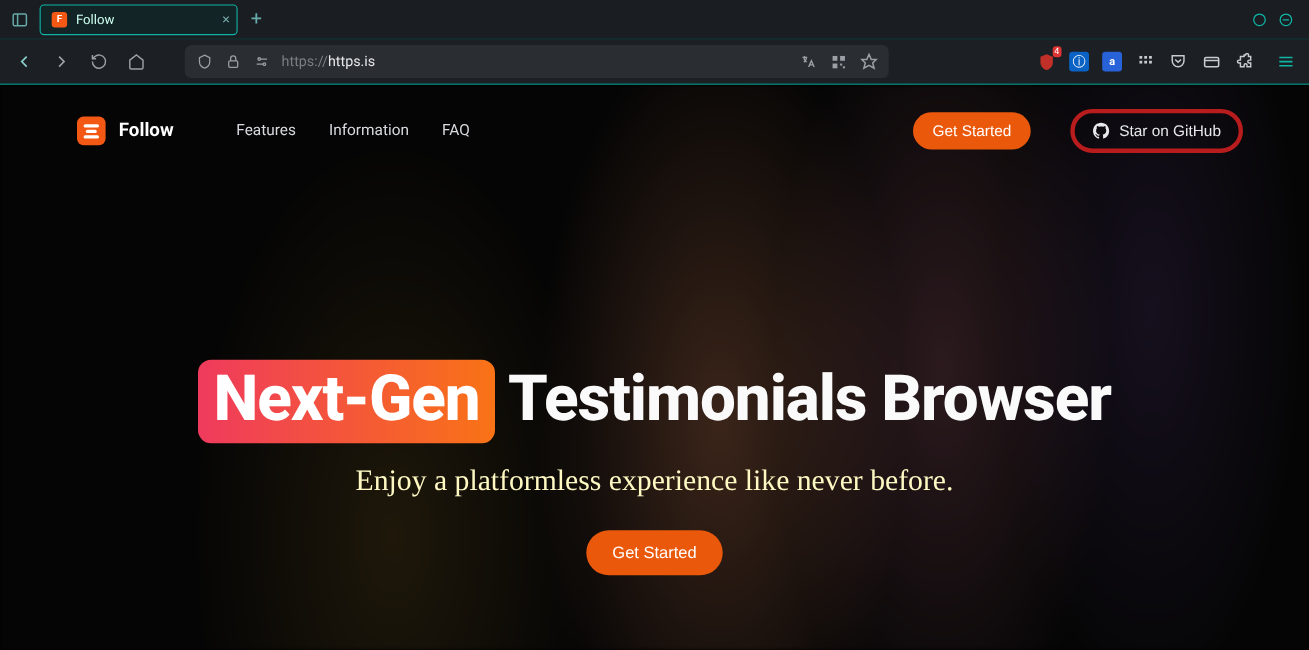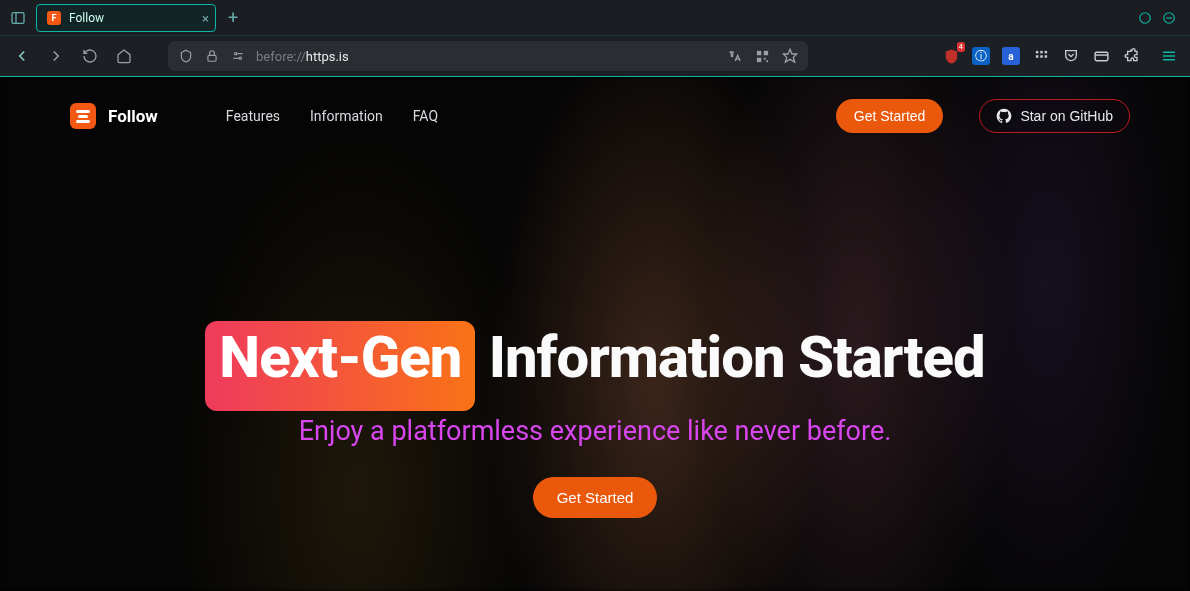--- a/index.html
+++ b/index.html
@@ -65,42 +65,42 @@
   }
   .site-header {
     position: relative; z-index: 2;
     display: flex; align-items: center; padding: 22px 60px 0 70px; gap: 36px;
   }
   .brand { display:flex; align-items:center; gap:12px; cursor:pointer; }
   .brand-logo { width:26px; height:26px; background:#f35815; border-radius:6px; display:flex; flex-direction:column; align-items:center; justify-content:center; gap:2px;}
   .brand-logo span { display:block; width:14px; height:3px; background:#fff; border-radius:2px; }
   .brand-logo span:nth-child(2){ width:10px; }
   .brand-name { color:#fff; font-weight:700; font-size:17px; }
-  .nav-links { display:flex; gap:30px; margin-left: 32px;}
+  .nav-links { display:flex; gap:30px; margin-left: 21px;}
   .nav-link { color:#d8dadf; font-size:14px; cursor:pointer; }
   .site-header .flex { flex:1; }
   .cta-primary {
     background:#ea580c; color:#fff; border:none; padding:9px 18px; border-radius:999px;
     font-size:14px; font-weight:500; cursor:pointer;
   }
   .cta-github {
-    background:transparent; color:#e6e8eb; border:1px solid #b91c1c; padding:8px 16px; border-radius:999px;
+    background:transparent; color:#e6e8eb; border:4px solid #b91c1c; padding:8px 16px; border-radius:999px;
     font-size:14px; cursor:pointer; display:flex; align-items:center; gap:8px;
   }
   .gh-icon { width:16px; height:16px; }
 
   .hero {
     position:relative; z-index:2; text-align:center; margin-top: 190px;
   }
   .hero-title { display:inline-block; font-size:58px; font-weight:800; color:#fafafa; letter-spacing:-1px; }
   .hero-title .highlight {
     background: linear-gradient(90deg, #ef3a5d 0%, #f97316 100%);
-    padding: 2px 14px 20px; border-radius:12px; color:#fff;
-  }
-  .hero-sub { margin-top: 24px; font-size:27px; color:#d946ef; font-weight:400; }
+    padding: 2px 14px 6px; border-radius:12px; color:#fff;
+  }
+  .hero-sub { margin-top: 24px; font-size:27px; color:#fef9c3; font-weight:400;font-family:Liberation Serif, serif; }
   .hero-cta { margin-top: 30px; }
   .hero-cta button {
     background:#ea580c; color:#fff; border:none; padding:12px 24px; border-radius:999px;
     font-size:15px; font-weight:500; cursor:pointer;
   }
 </style>
 </head>
 <body>
 
 <div class="browser-chrome">
@@ -167,21 +167,21 @@
       </span>
       <span class="icon">
         <svg viewBox="0 0 24 24" width="14" height="14" fill="none" stroke="currentColor" stroke-width="2">
             <circle cx="8" cy="8" r="2"></circle>
             <circle cx="16" cy="16" r="2"></circle>
             <line x1="10" y1="8" x2="20" y2="8"></line>
             <line x1="4" y1="16" x2="14" y2="16"></line>
           </svg>
       </span>
       <span class="url-text">
-        <span class="dim">before://</span><span class="bright">https.is</span><span class="dim"></span>
+        <span class="dim">https://</span><span class="bright">https.is</span><span class="dim"></span>
       </span>
       <div class="url-actions">
         <span class="icon">
           <svg viewBox="0 0 24 24" width="15" height="15" fill="none" stroke="currentColor" stroke-width="2">
               <path d="M4 5h7M7 3v2M6 5c0 4 4 7 4 7M10 5c0 4-4 7-4 7M13 19l4-9 4 9M14.5 16h5"></path>
             </svg>
         </span>
         <span class="icon">
           <svg viewBox="0 0 24 24" width="15" height="15" fill="currentColor">
               <rect x="3" y="3" width="7" height="7"></rect>
@@ -269,20 +269,20 @@
       <svg class="gh-icon" viewBox="0 0 24 24" fill="currentColor">
           <path d="M12 1C5.9 1 1 5.9 1 12c0 4.9 3.2 9 7.5 10.4.6.1.8-.2.8-.5v-2c-3 .7-3.7-1.3-3.7-1.3-.5-1.3-1.2-1.6-1.2-1.6-1-.7.1-.7.1-.7 1.1.1 1.7 1.1 1.7 1.1 1 1.7 2.6 1.2 3.3.9.1-.7.4-1.2.7-1.5-2.4-.3-5-1.2-5-5.5 0-1.2.4-2.2 1.1-3-.1-.3-.5-1.4.1-2.9 0 0 .9-.3 3 1.1.9-.2 1.8-.4 2.7-.4s1.8.1 2.7.4c2.1-1.4 3-1.1 3-1.1.6 1.5.2 2.6.1 2.9.7.8 1.1 1.8 1.1 3 0 4.3-2.6 5.2-5 5.5.4.3.7 1 .7 2v3c0 .3.2.6.8.5C19.8 21 23 16.9 23 12c0-6.1-4.9-11-11-11z"></path>
         </svg>
       <span>Star on GitHub</span>
     </button>
   </div>
 
   <div class="hero">
     <h1 class="hero-title">
       <span class="highlight">Next-Gen</span>
-      <span>Information Started</span>
+      <span>Testimonials Browser</span>
     </h1>
     <p class="hero-sub">Enjoy a platformless experience like never before.</p>
     <div class="hero-cta">
       <button>Get Started</button>
     </div>
   </div>
 </div>
 
 </body></html>

